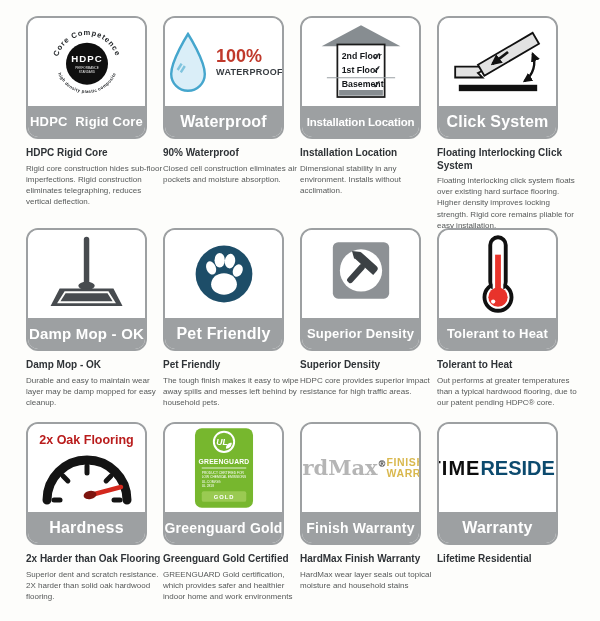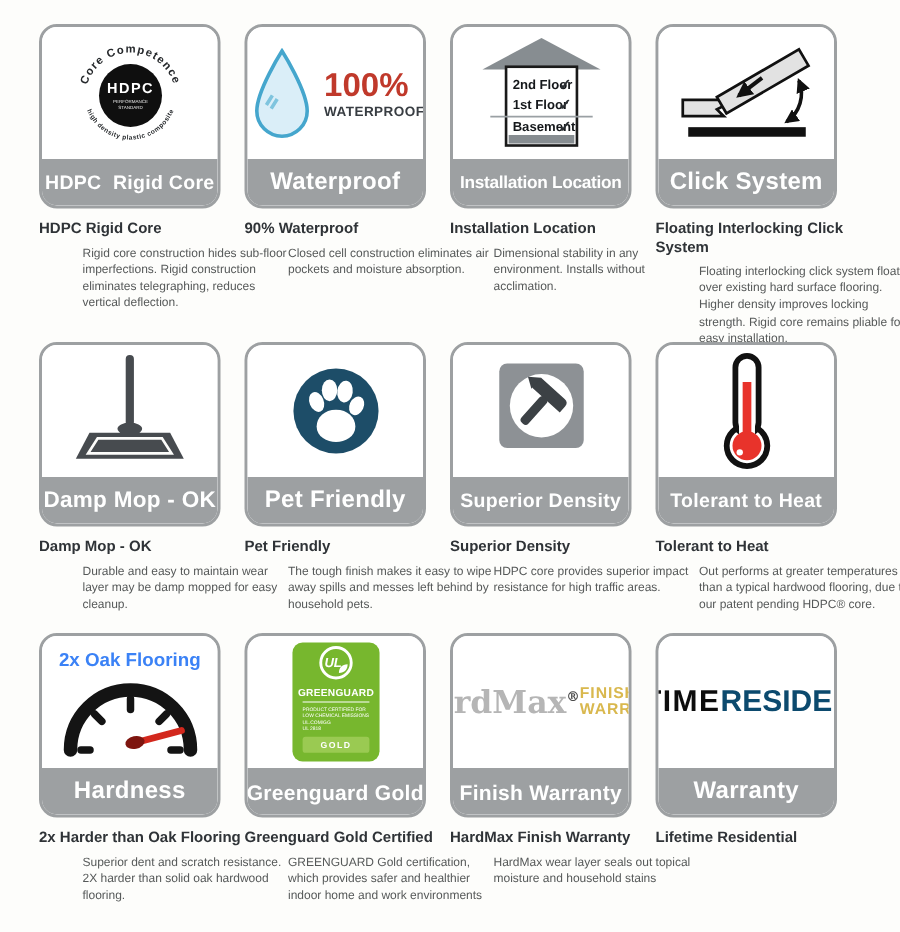--- a/index.html
+++ b/index.html
@@ -33,28 +33,28 @@
     font-weight:bold;display:flex;align-items:center;justify-content:center;
     white-space:pre;letter-spacing:.2px;
   }
   .b16{font-size:16px;} .b15{font-size:15px;} .b14{font-size:14px;}
   .b13{font-size:13px;} .b12{font-size:11.5px;letter-spacing:-.2px;}
   .title{
     width:140px;margin-top:8px;margin-bottom:3px;
     font-size:10px;font-weight:bold;color:#2f3337;line-height:1.25;
   }
   .desc{
-    width:140px;font-size:8px;color:#565959;line-height:1.4;margin-left:29px;
+    width:140px;font-size:8px;color:#565959;line-height:1.4;
   }
   
   .wp-wrap{display:flex;align-items:center;gap:4px;}
-  .wp-100{color:#c0392b;font-weight:bold;font-size:22px;line-height:1.1;}
+  .wp-100{color:#c0392b;font-weight:bold;font-size:18px;line-height:1.1;}
   .wp-label{color:#383d42;font-weight:bold;font-size:9px;letter-spacing:.3px;}
   
-  .gauge-label{font-size:12.5px;font-weight:bold;color:#3b82f6;margin:3px 0 1px 0;}
+  .gauge-label{font-size:12.5px;font-weight:bold;color:#b91c1c;margin:3px 0 1px 0;}
   
   .hm-wrap{display:flex;align-items:center;line-height:1.05;}
   .hm-brand{font-family:"DejaVu Serif",serif;font-weight:bold;font-size:21px;color:#b5b5b5;}
   .hm-reg{font-size:9px;color:#4a4a4a;vertical-align:super;}
   .hm-sub{color:#d9b84e;font-weight:bold;font-size:10.5px;letter-spacing:.6px;}
   
   .lt-wrap{display:flex;flex-direction:row;align-items:center;line-height:1.1;}
   .lt-1{font-size:20px;font-weight:bold;letter-spacing:1px;color:#0d0d0d;}
   .lt-2{font-size:20px;font-weight:bold;color:#0c4a6e;}
   svg text{font-family:"Liberation Sans", sans-serif;}

